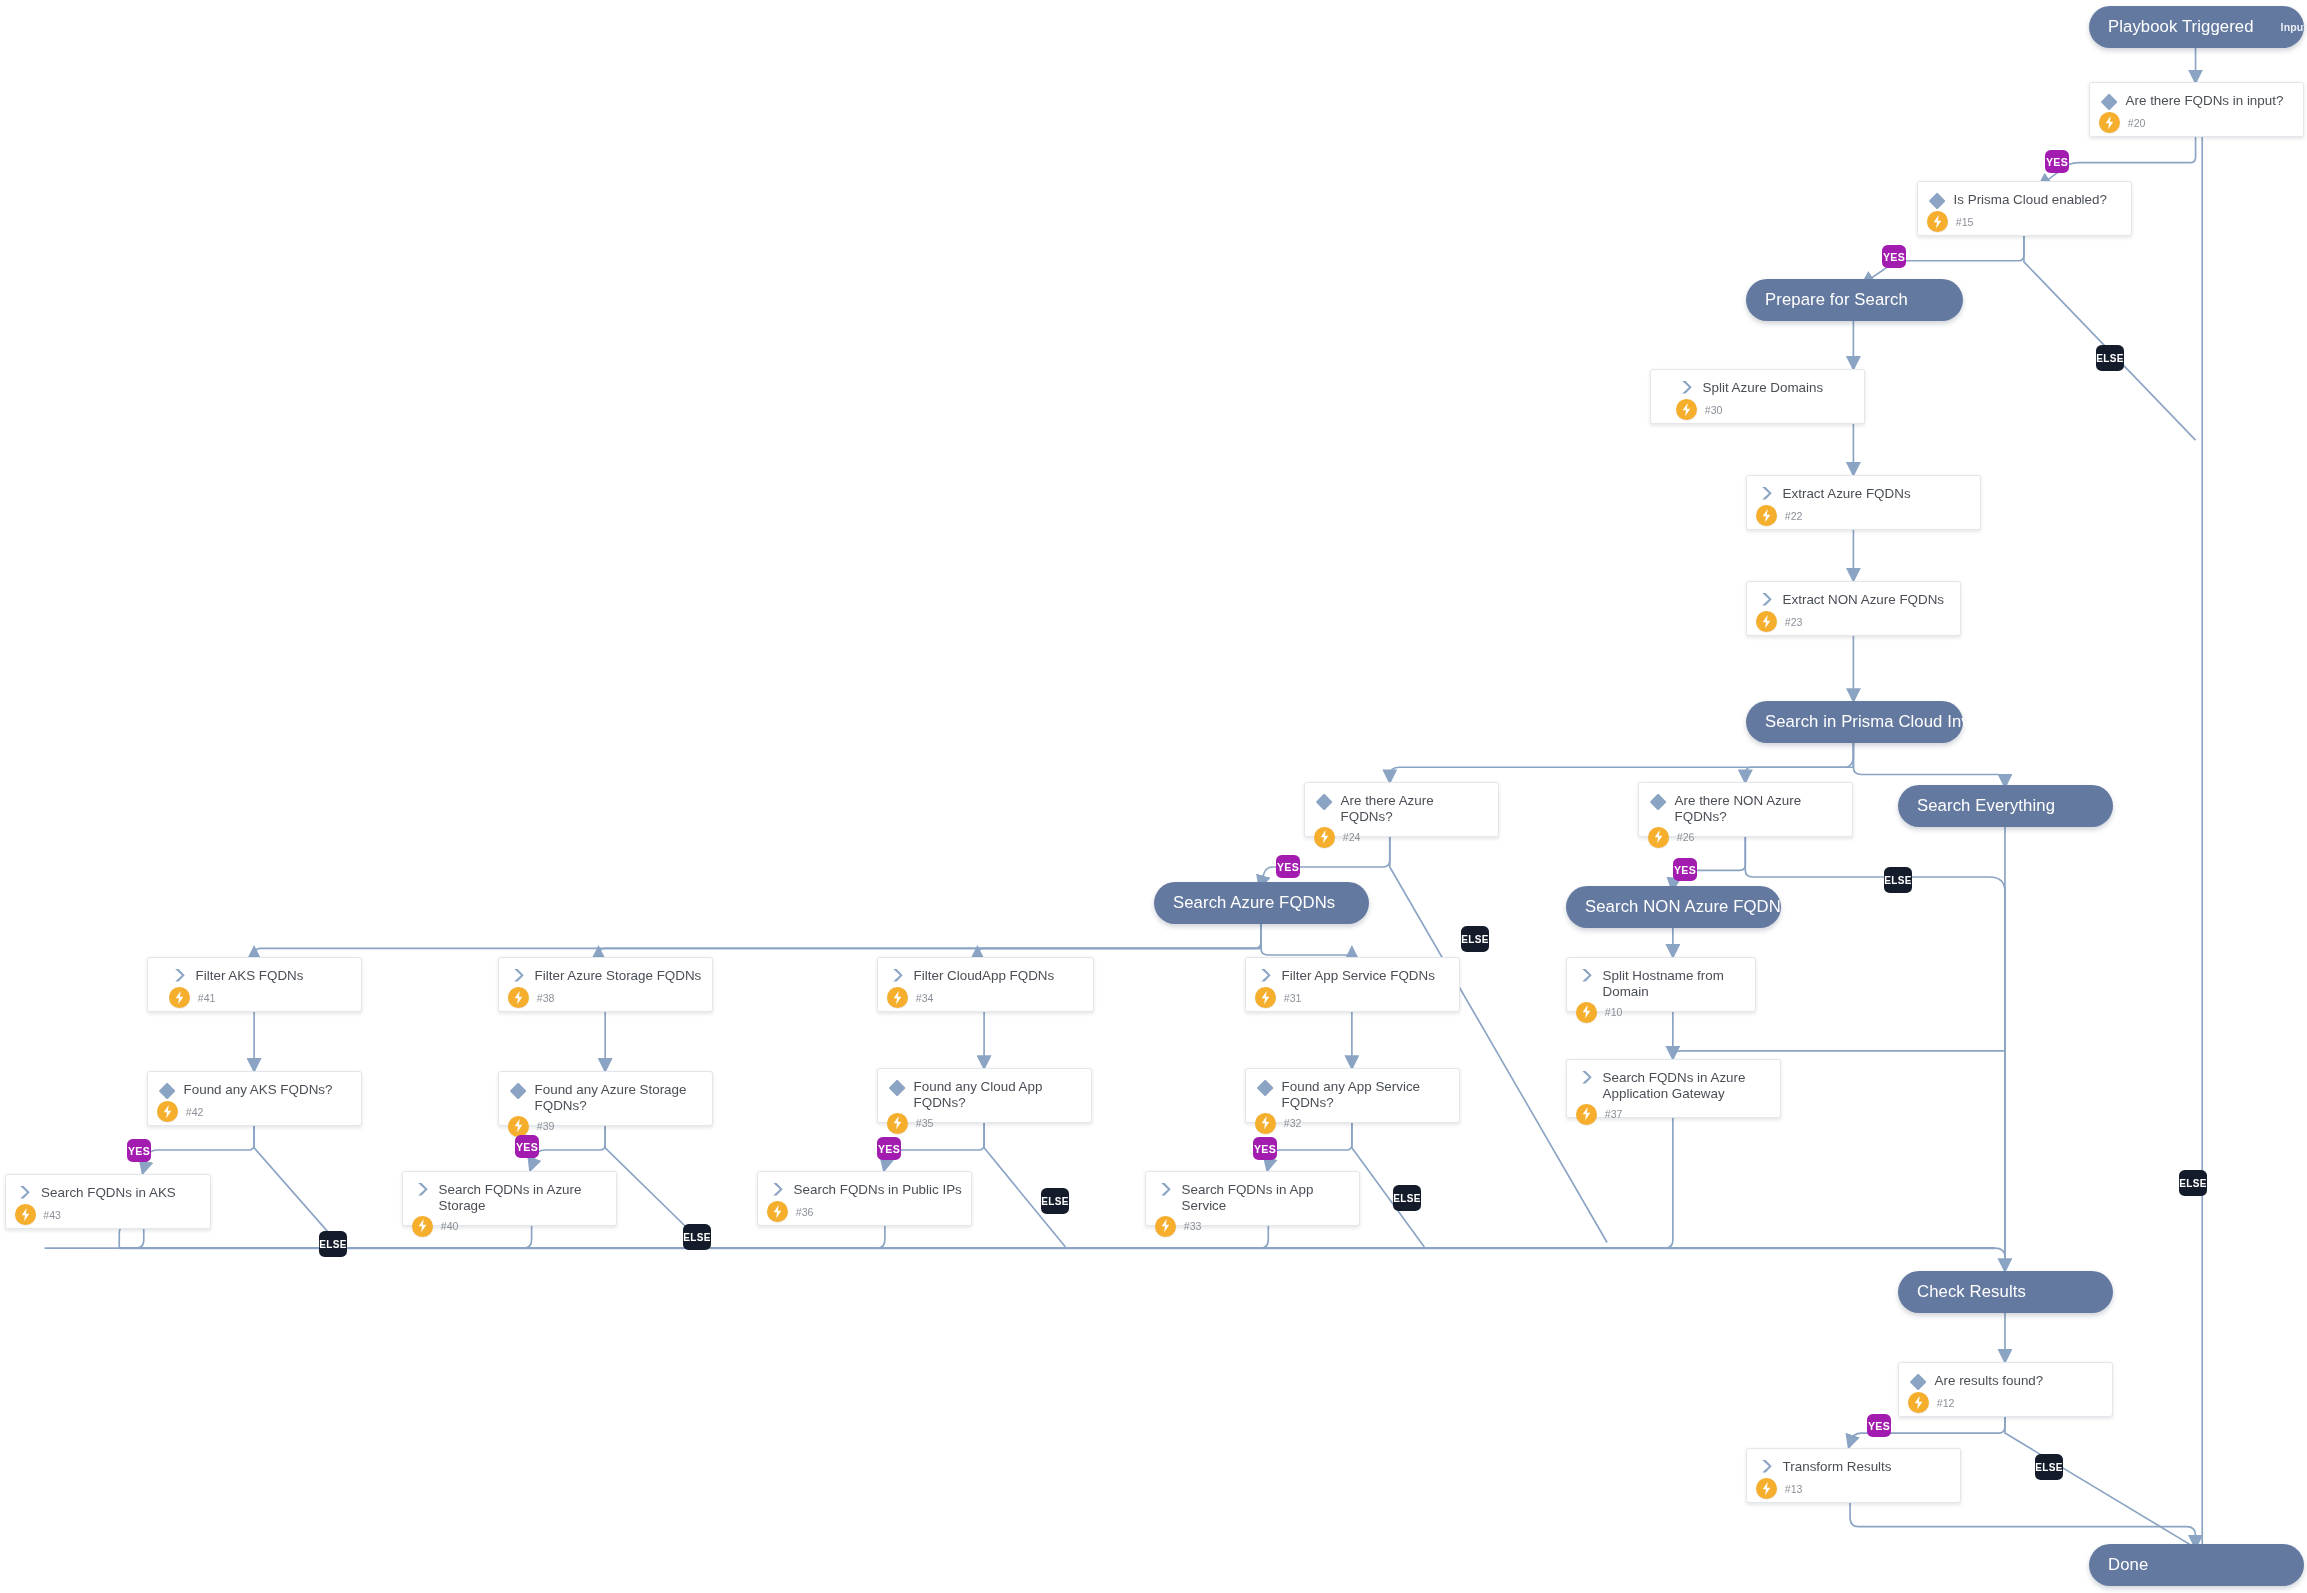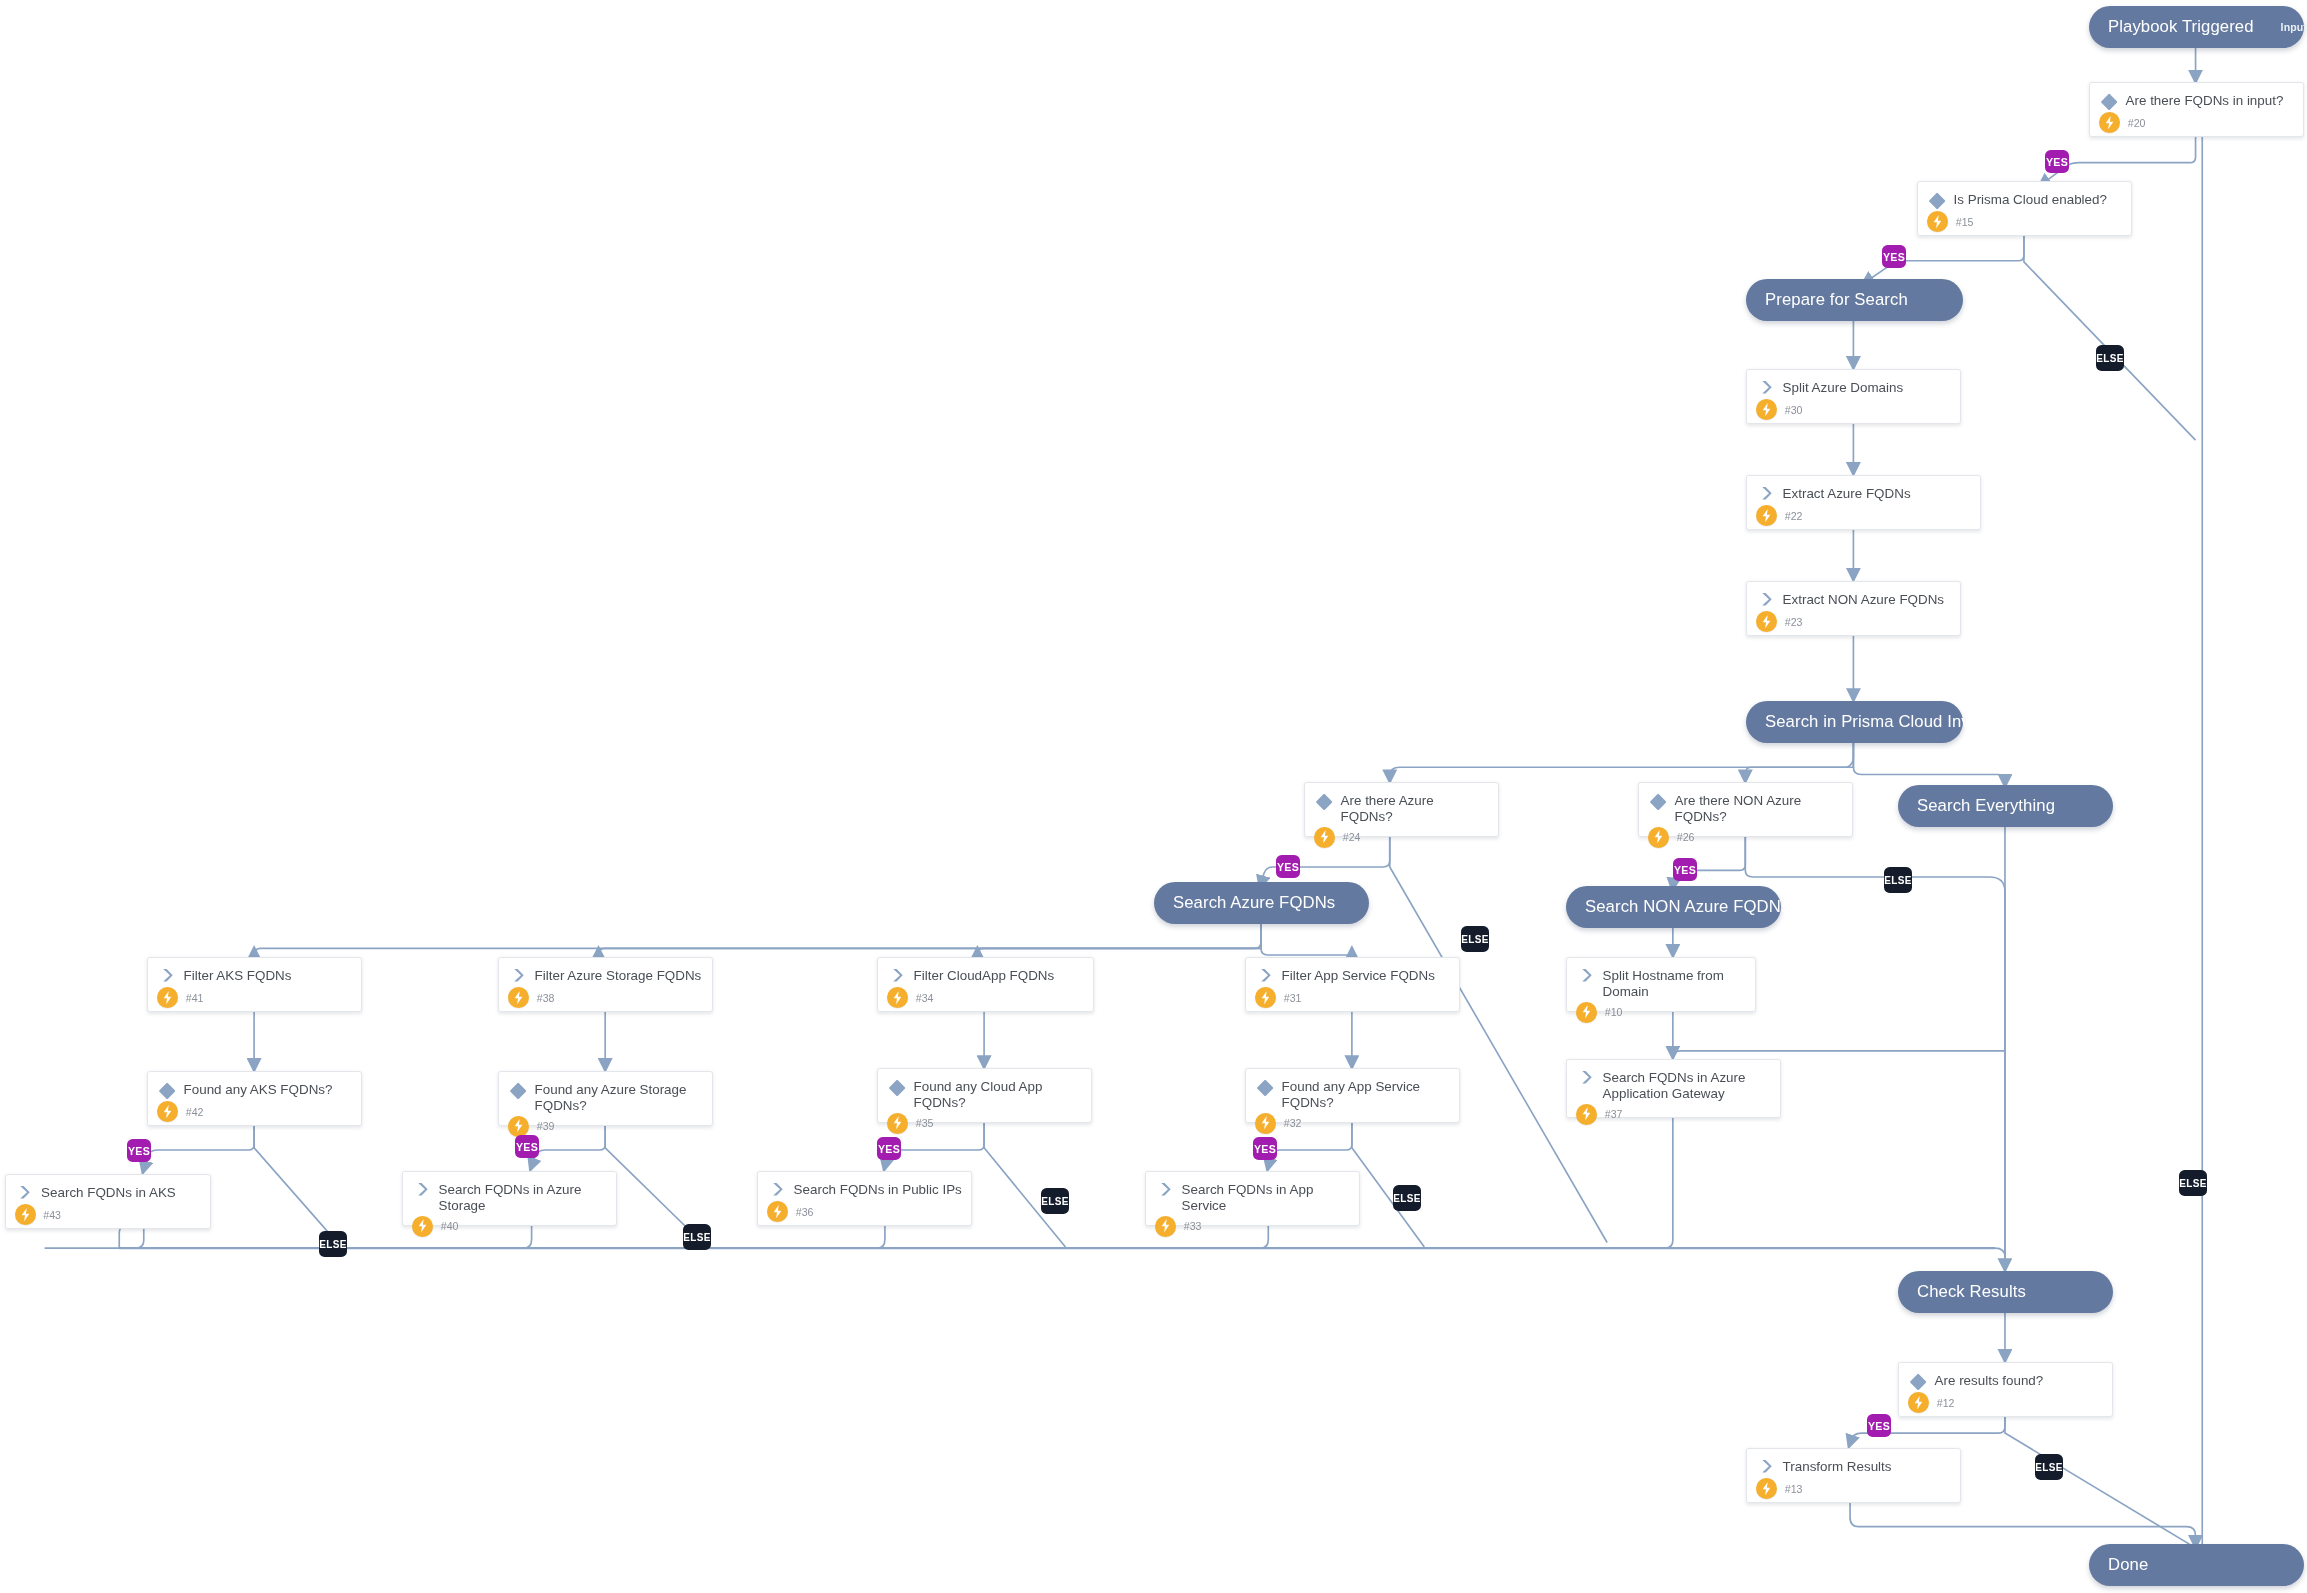--- a/index.html
+++ b/index.html
@@ -246,21 +246,21 @@
         </div>
         <div class="row-meta">
           <span class="bolt">
             <svg width="11" height="13.4" viewBox="0 0 20 24" aria-hidden="true">
               <path d="M12.2 0 L3 13.2 H9 L7.6 24 L17 10.3 H10.8 Z" fill="#ffffff"></path>
             </svg>
           </span>
           <span class="num">#15</span>
         </div>
       </div>
-      <div class="node" style="left: 1746px; top: 369px; width: 215px; height: 55px;">
+      <div class="node" style="left: 1650px; top: 369px; width: 215px; height: 55px; padding-left: 16px;">
         <div class="row-title">
           <span class="glyph">
             <svg class="chev" width="13.4" height="14.5" viewBox="0 0 24 26" aria-hidden="true">
               <path d="M4 2 L16 13 L4 24 L10 24 L21 13 L10 2 Z" fill="#8ba4c4"></path>
             </svg>
           </span>
           <span class="ttl">Split Azure Domains</span>
         </div>
         <div class="row-meta">
           <span class="bolt">
@@ -332,21 +332,21 @@
         </div>
         <div class="row-meta">
           <span class="bolt">
             <svg width="11" height="13.4" viewBox="0 0 20 24" aria-hidden="true">
               <path d="M12.2 0 L3 13.2 H9 L7.6 24 L17 10.3 H10.8 Z" fill="#ffffff"></path>
             </svg>
           </span>
           <span class="num">#26</span>
         </div>
       </div>
-      <div class="node" style="left: 147px; top: 957px; width: 215px; height: 55px;">
+      <div class="node" style="left: 147px; top: 957px; width: 215px; height: 55px; padding-left: 12px;">
         <div class="row-title">
           <span class="glyph">
             <svg class="chev" width="13.4" height="14.5" viewBox="0 0 24 26" aria-hidden="true">
               <path d="M4 2 L16 13 L4 24 L10 24 L21 13 L10 2 Z" fill="#8ba4c4"></path>
             </svg>
           </span>
           <span class="ttl">Filter AKS FQDNs</span>
         </div>
         <div class="row-meta">
           <span class="bolt">

